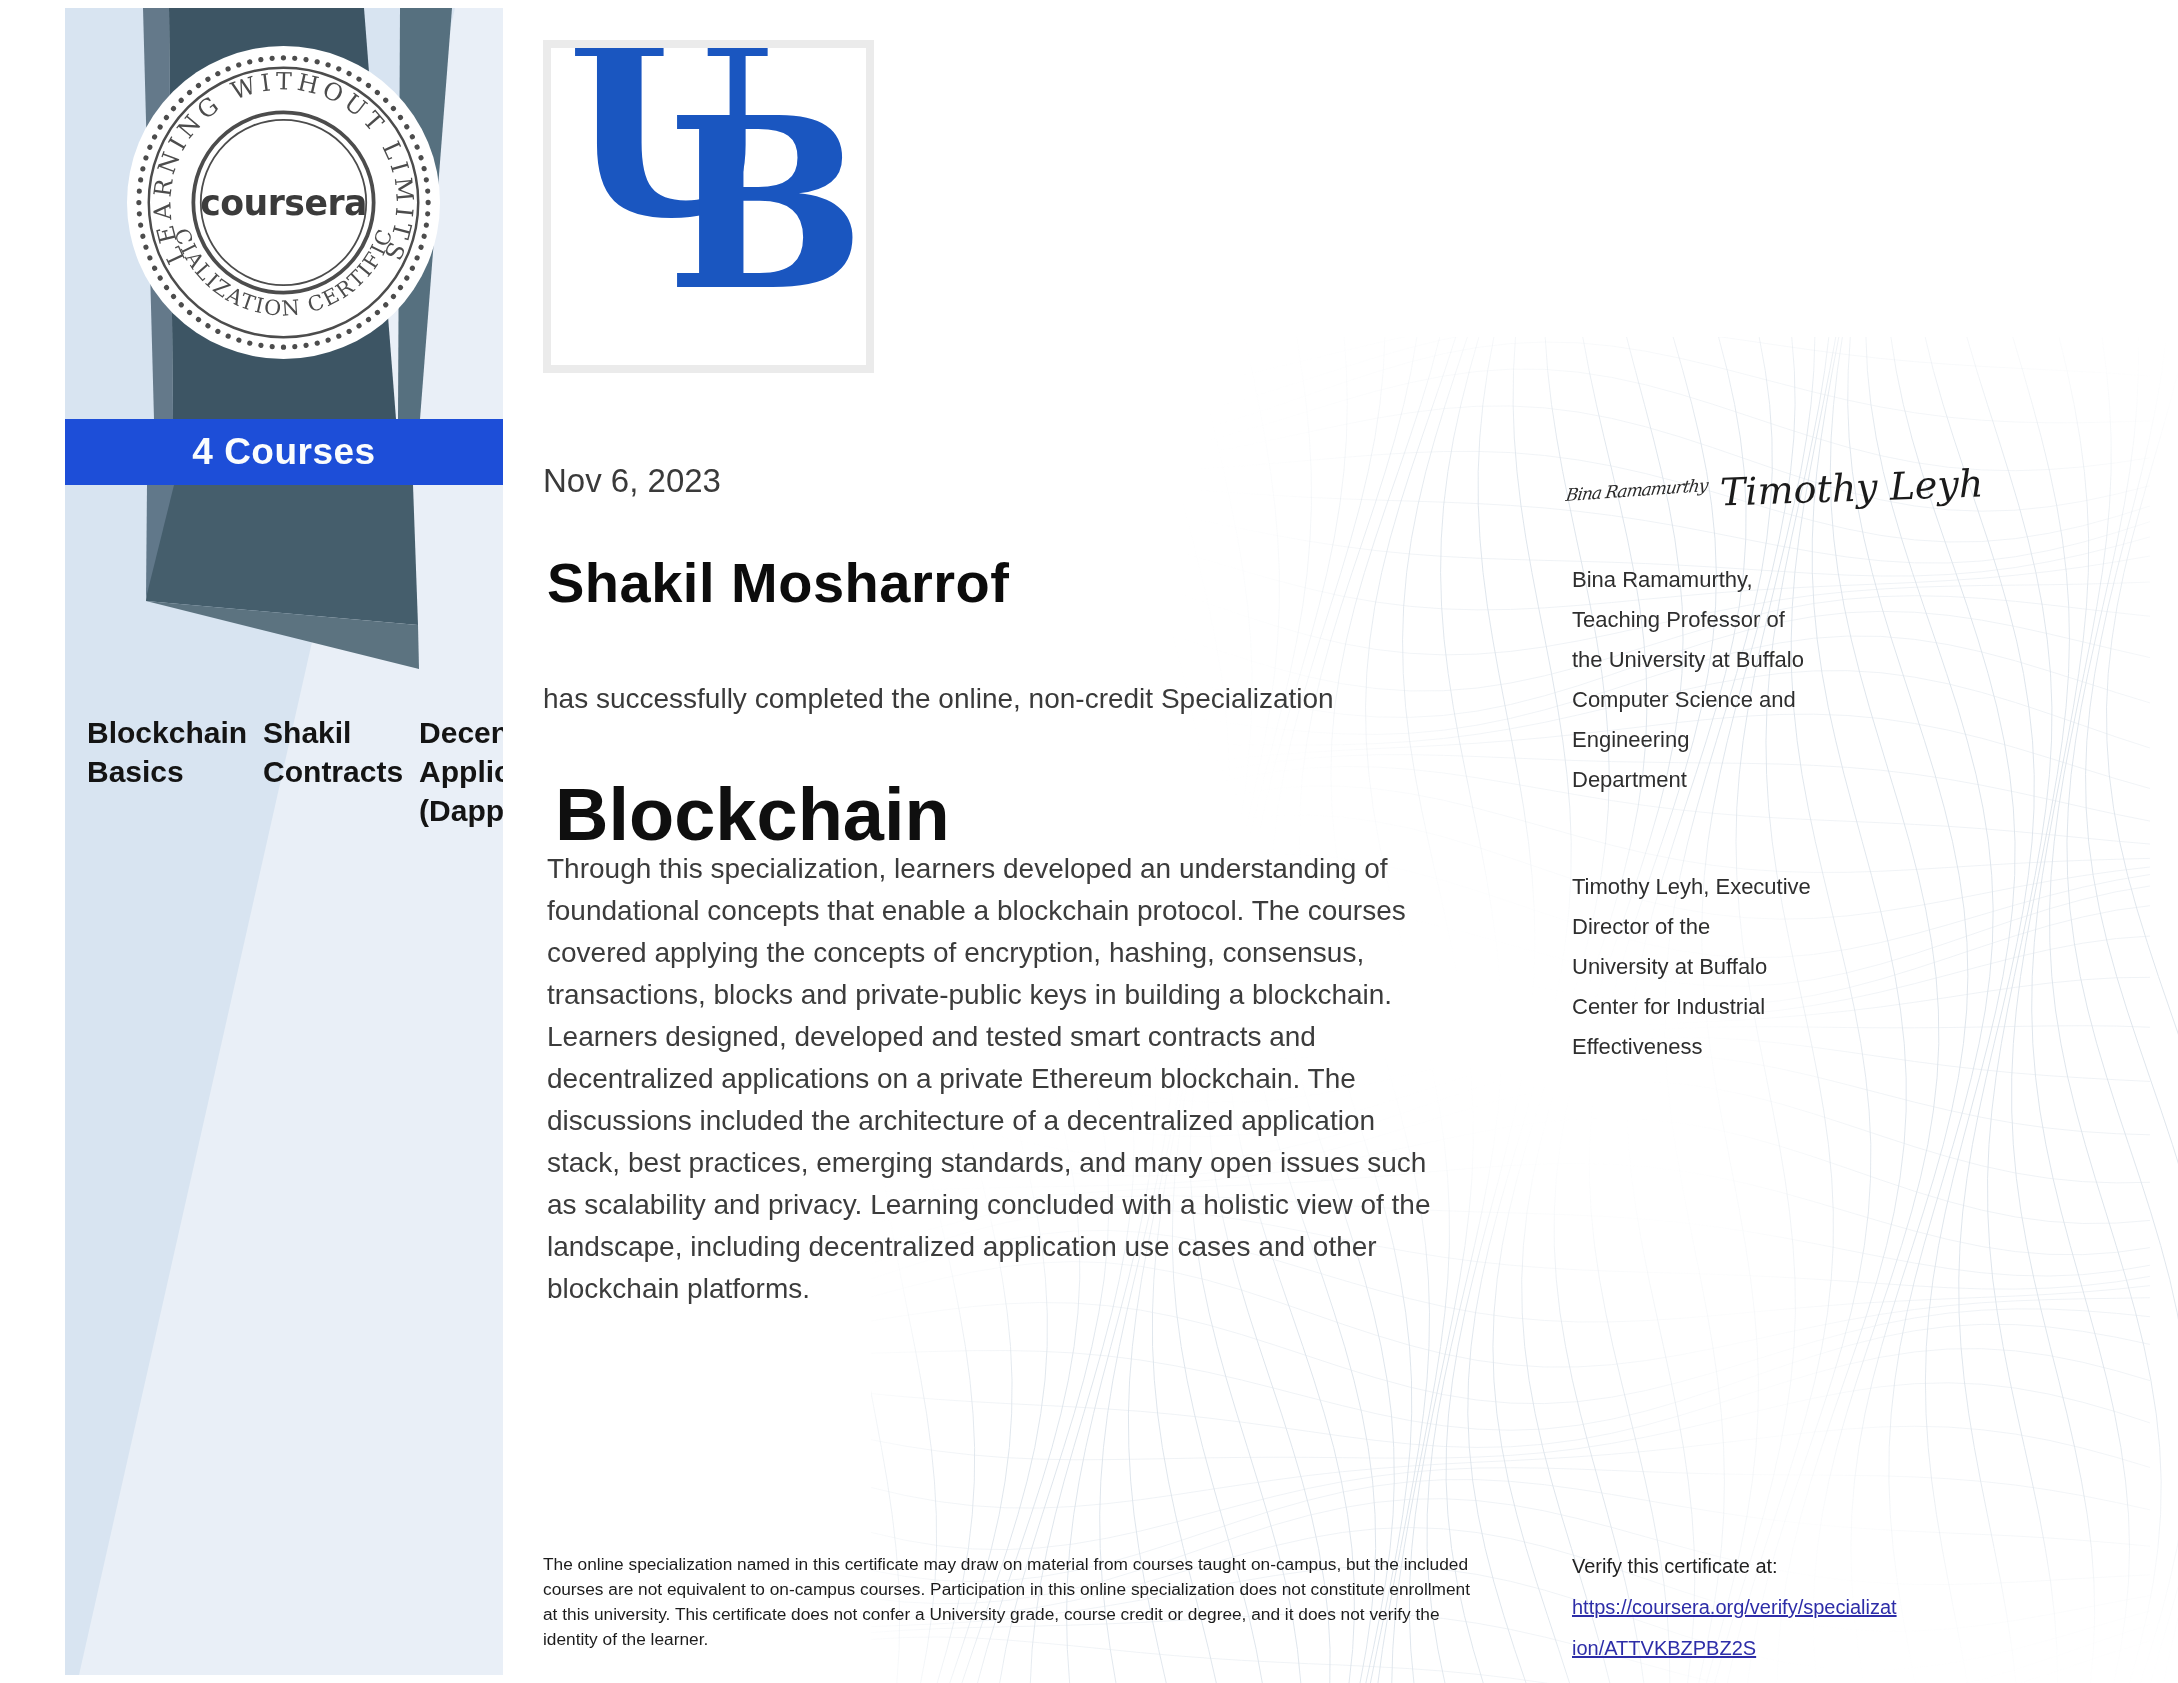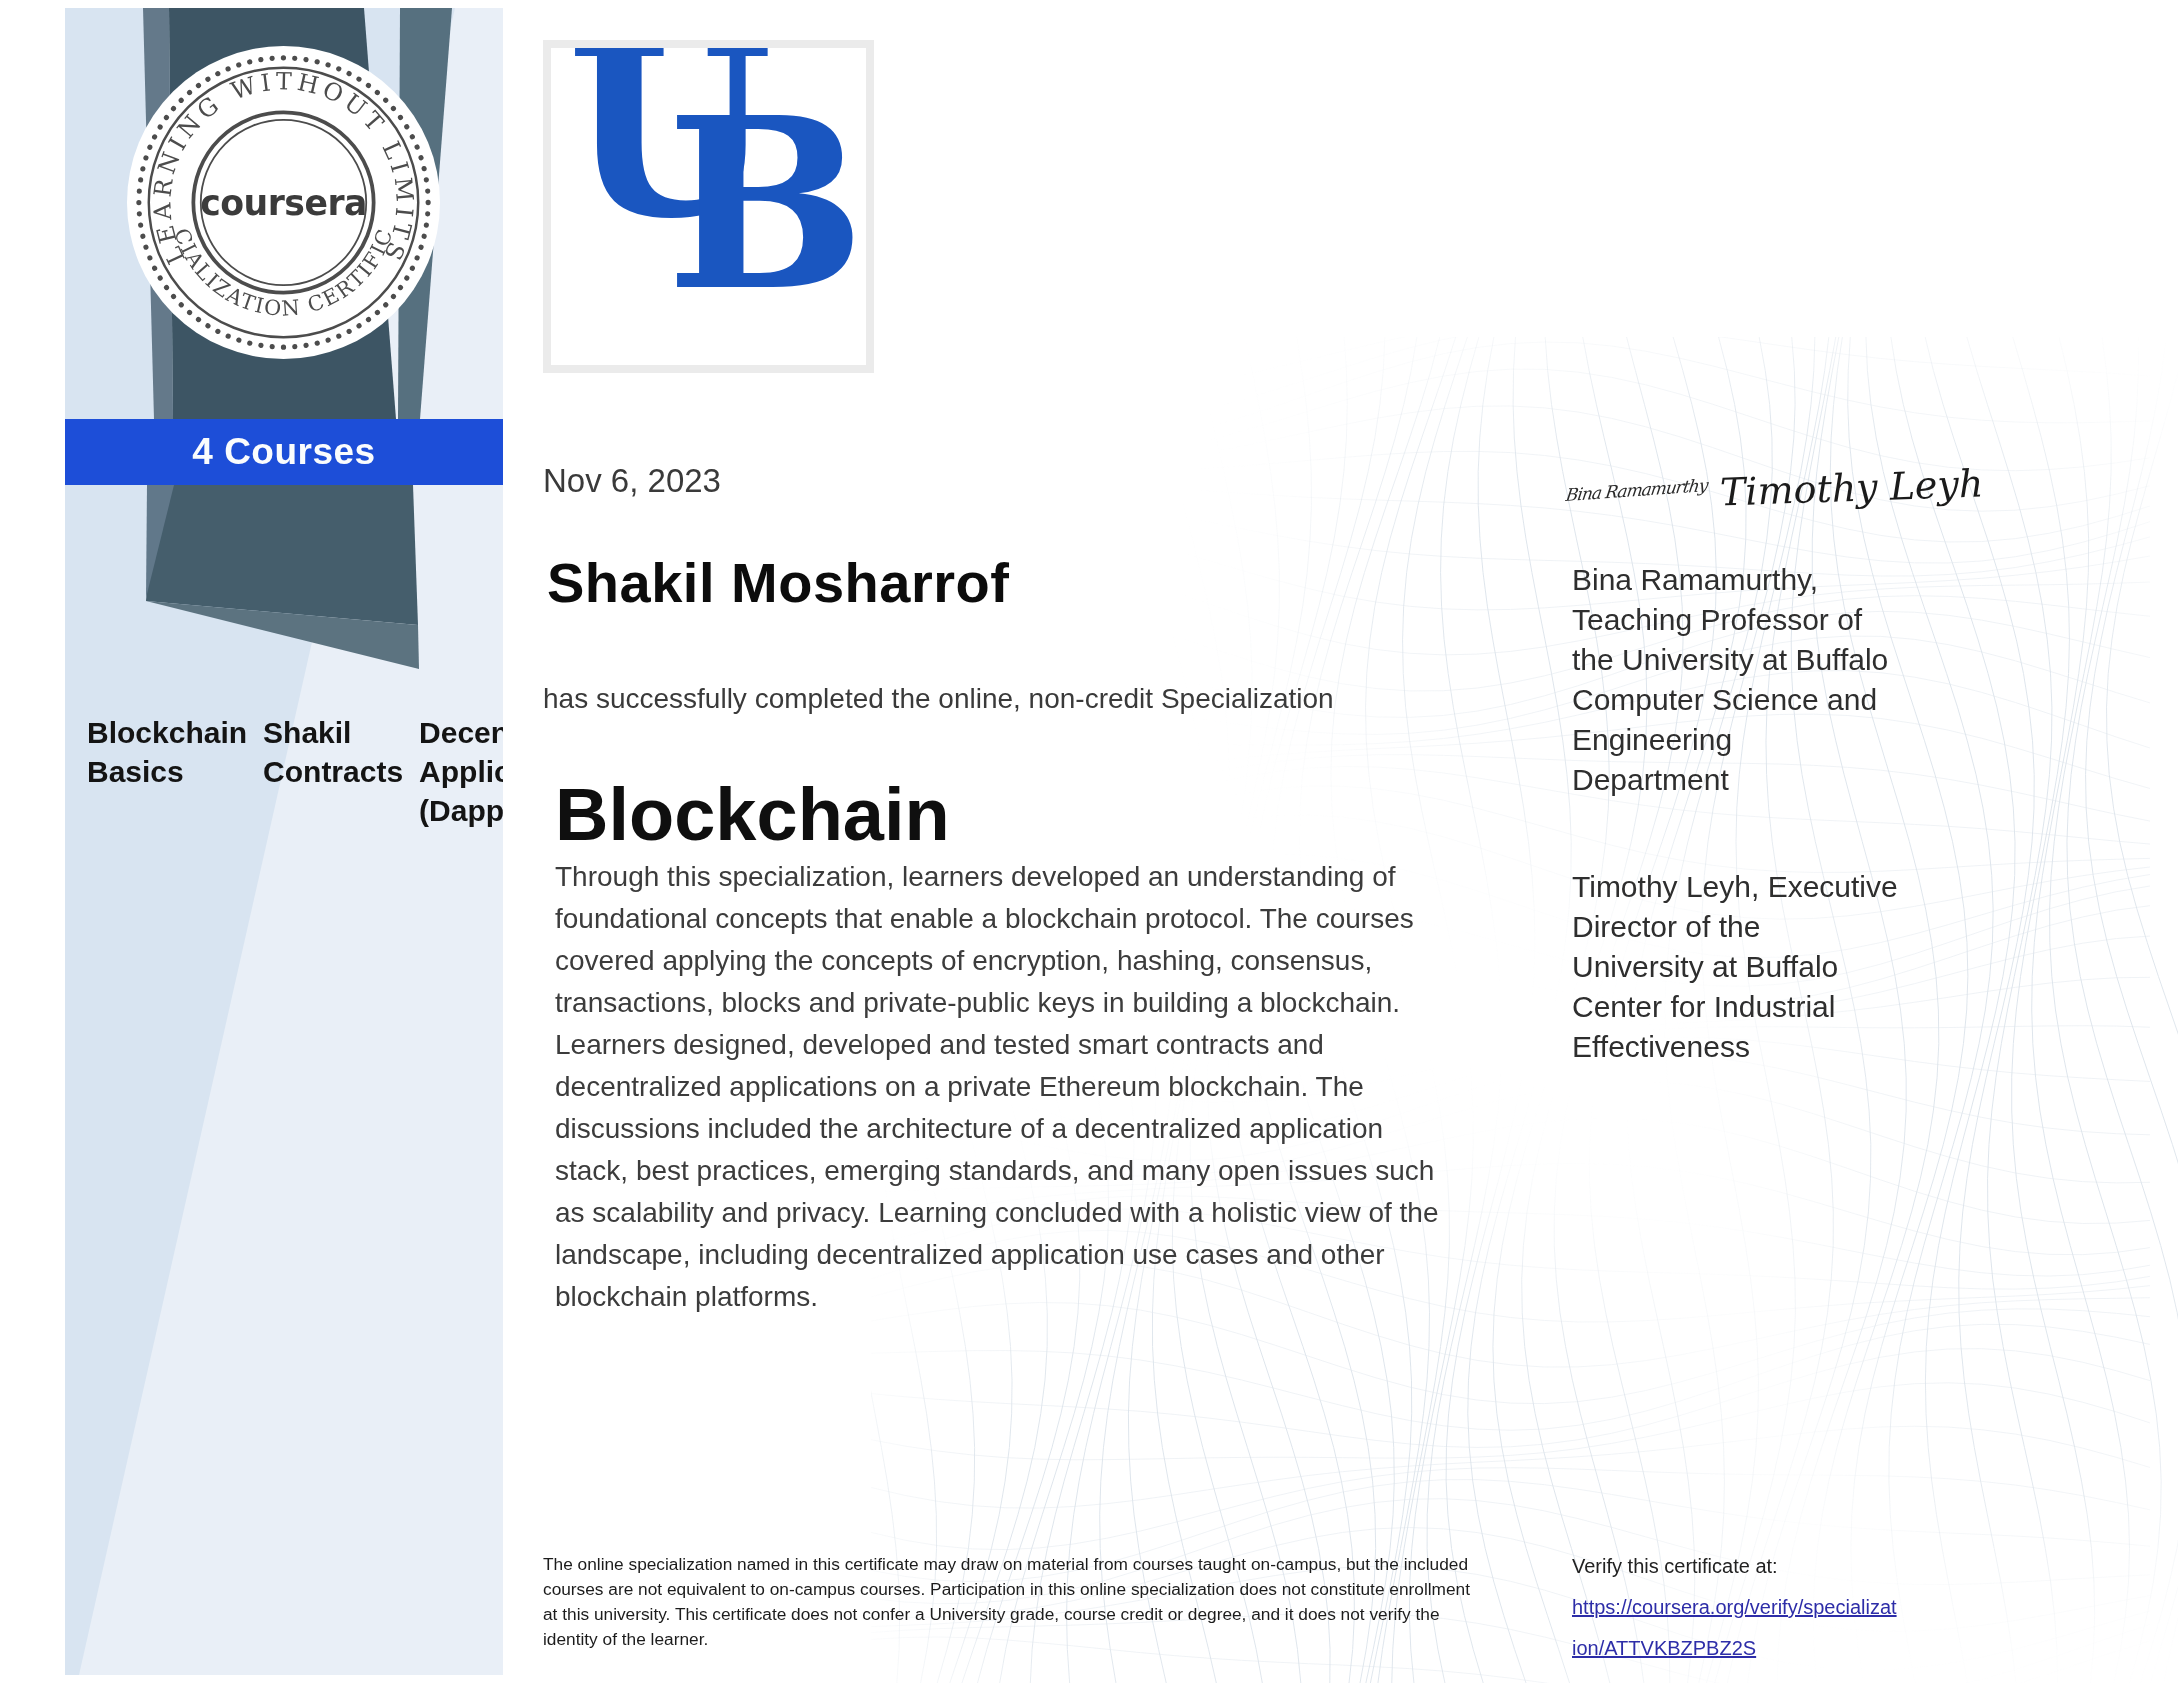--- a/index.html
+++ b/index.html
@@ -30,29 +30,29 @@
   .ub-box{position:absolute;left:543px;top:40px;width:331px;height:333px;background:#fff;
           border:8px solid #ebebeb;box-sizing:border-box;overflow:hidden;}
   .ub-box span{position:absolute;font-family:"DejaVu Serif",serif;font-weight:bold;color:#1a56c0;font-size:236px;line-height:1;}
   .ub-u{left:16px;top:-34px;}
   .ub-b{left:115px;top:38px;}
   
   .date{position:absolute;left:543px;top:462px;font-size:33px;color:#3a3a3a;}
   .recipient{position:absolute;left:543px;top:546px;margin:4px;font-size:56px;font-weight:bold;color:#0c0c0c;letter-spacing:0.5px;}
   .subtitle{position:absolute;left:543px;top:683px;font-size:28px;color:#3a3a3a;}
   .title{position:absolute;left:543px;top:760px;margin:12px;font-size:74px;font-weight:bold;color:#0f0f0f;}
-  .description{position:absolute;left:543px;top:844px;margin:12px;width:1020px;font-size:28px;line-height:42px;
+  .description{position:absolute;left:543px;top:844px;margin:4px;width:1020px;font-size:28px;line-height:42px;
                color:#3c3c3c;white-space:pre-line;}
   
   .sig-row{position:absolute;left:1566px;top:447px;width:356px;height:63px;display:flex;align-items:flex-end;gap:12px;}
   .sig-scribble{font-family:"DejaVu Serif",serif;font-style:italic;font-size:17px;letter-spacing:-1px;
                 color:#2a2a2a;transform:rotate(-4deg) skewX(-12deg);white-space:nowrap;margin-bottom:10px;}
   .sig-main{font-family:"DejaVu Serif",serif;font-style:italic;font-size:38px;color:#1b1b1b;
             transform:rotate(-2deg);white-space:nowrap;}
-  .signatory{position:absolute;left:1572px;width:327px;font-size:30px;line-height:40px;color:#2e2e2e;white-space:pre-line;}
+  .signatory{position:absolute;left:1572px;width:327px;font-size:22px;line-height:40px;color:#2e2e2e;white-space:pre-line;}
   .s1{top:560px;} .s2{top:867px;}
   
   .disclaimer{position:absolute;left:543px;top:1552px;width:960px;font-size:17.3px;line-height:25px;
               color:#1c1c1c;white-space:pre-line;}
   .verify{position:absolute;left:1572px;top:1546px;width:455px;font-size:20px;line-height:41px;color:#222;}
   .verify-link{color:#2d2da8;text-decoration:underline;white-space:pre-line;display:inline-block;}
 </style>
 </head>
 <body>
 

